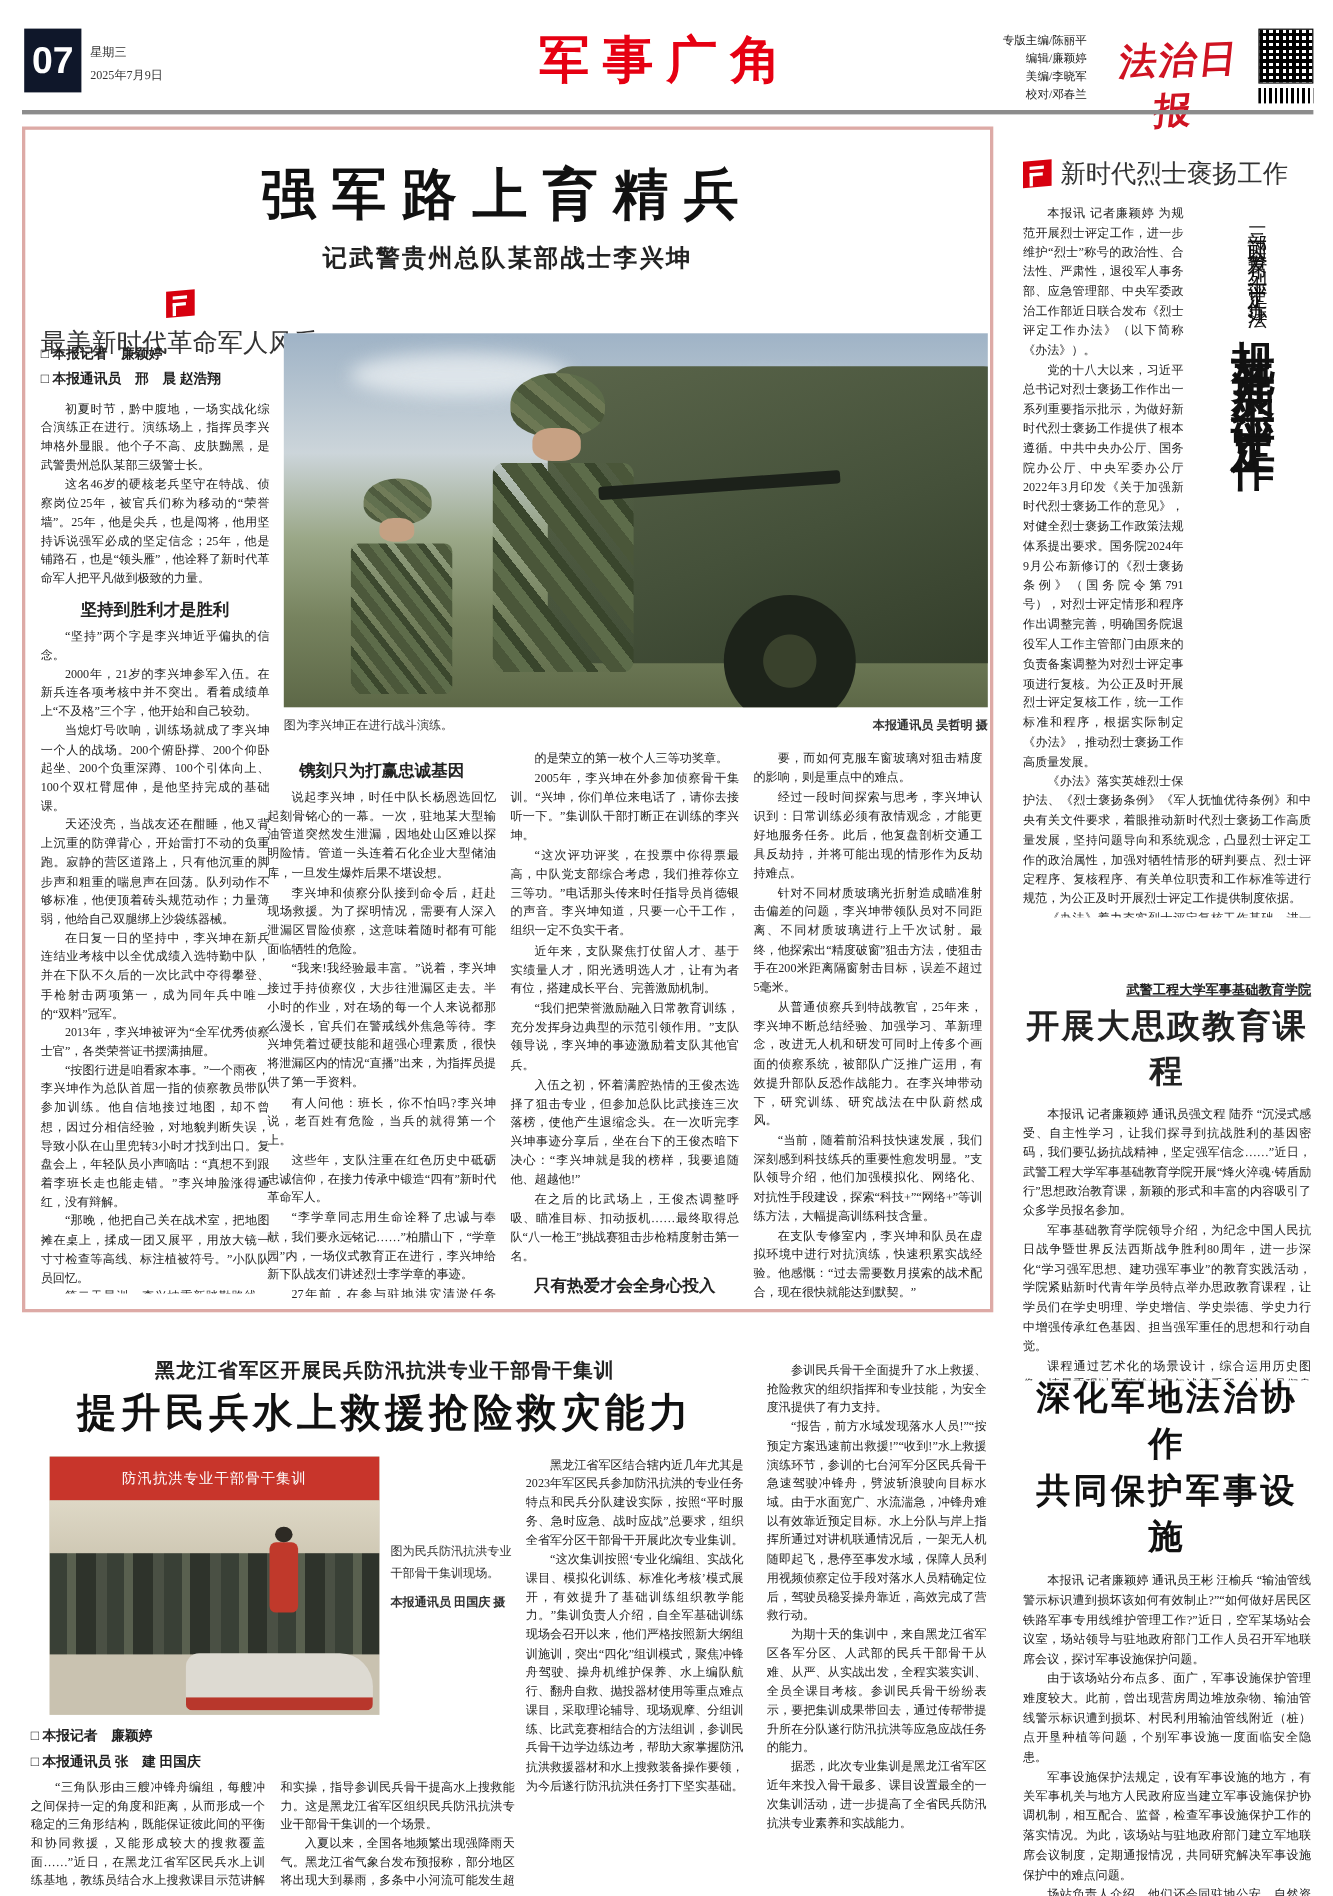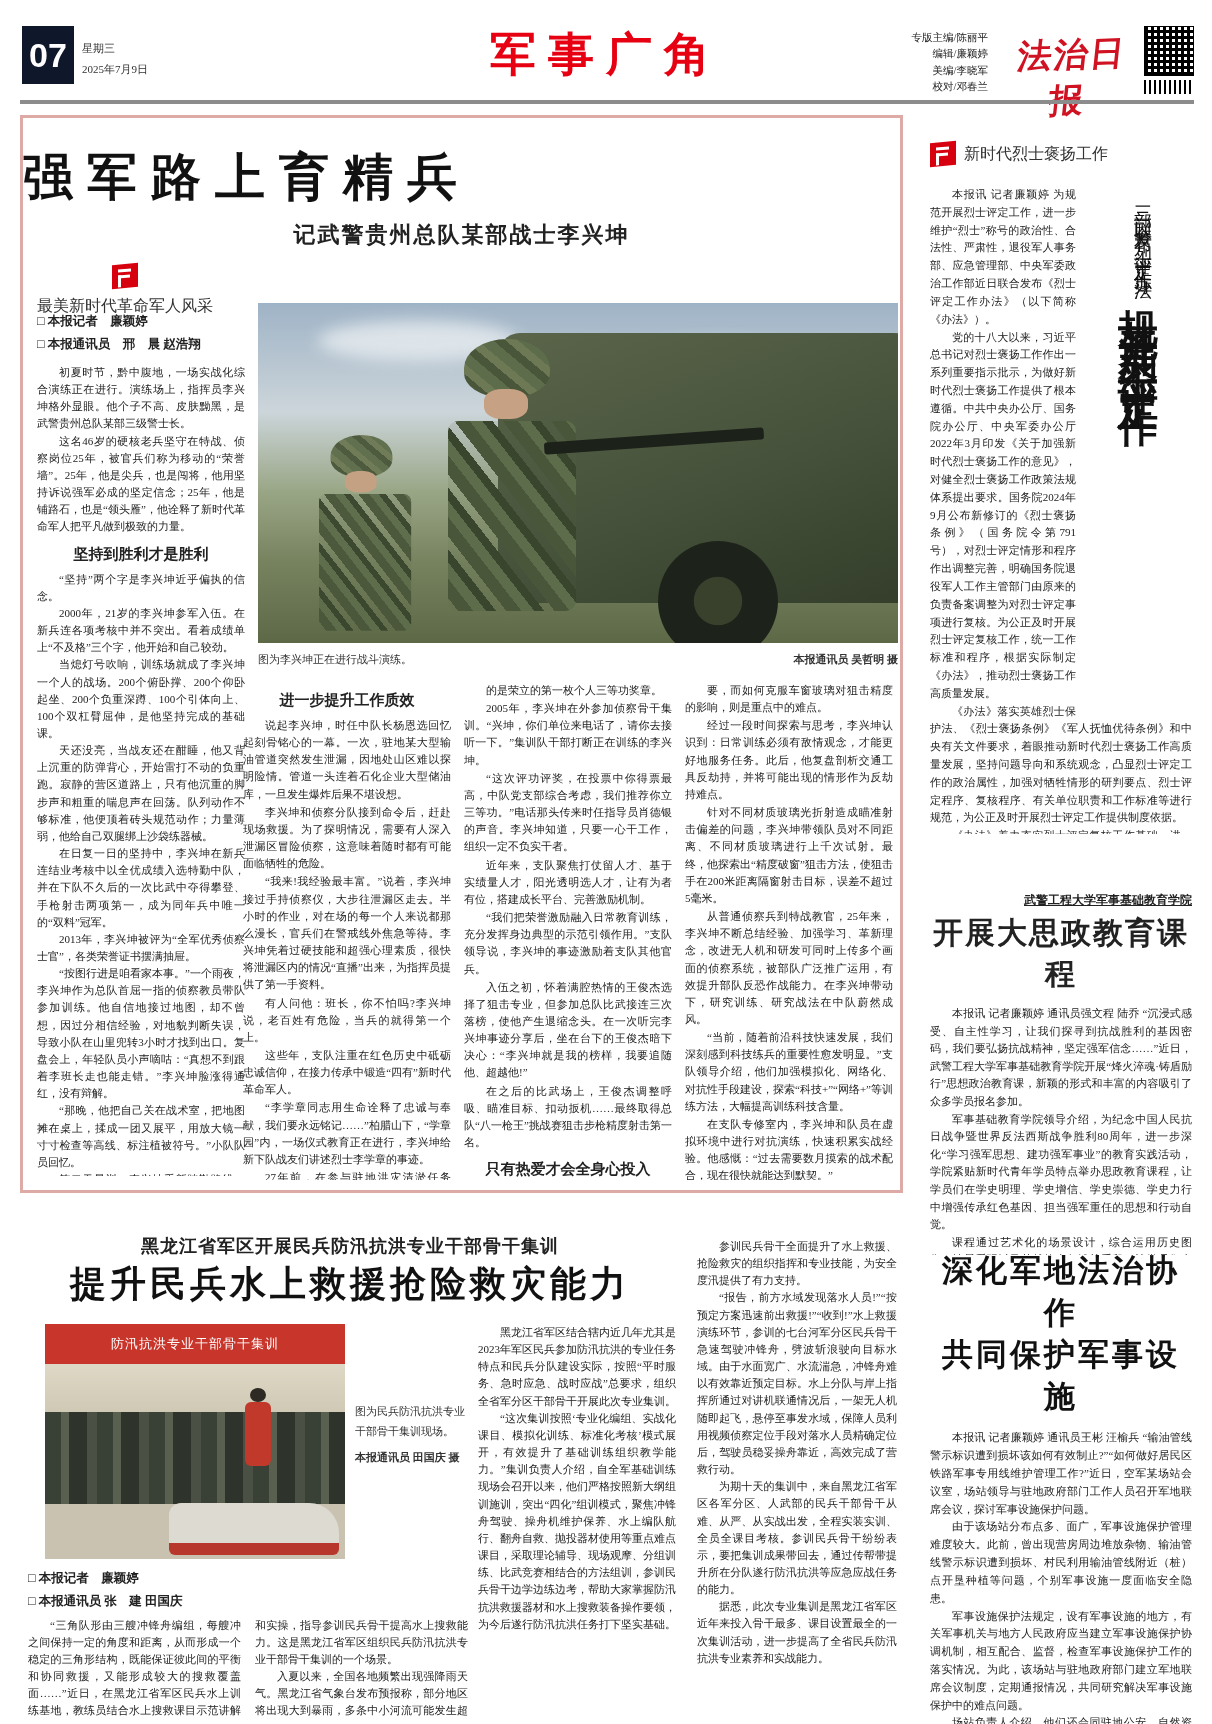--- a/index.html
+++ b/index.html
@@ -27,28 +27,28 @@
       repeating-linear-gradient(0deg,#000 0 3px,rgba(255,255,255,0) 3px 6px),
       repeating-linear-gradient(90deg,#000 0 3px,#fff 3px 6px); }
   .qr2 { position:absolute; left:1144px; top:80px; width:50px; height:14px;
     background:repeating-linear-gradient(90deg,#000 0 2px,#fff 2px 5px); }
   .rule { position:absolute; left:20px; top:100px; width:1174px; height:0;
     border-top:4px solid #8c8c8c; }
 
   
   .main-box { position:absolute; left:20px; top:115px; width:883px; height:1078px;
     border:3px solid #ddaaa6; background:#fff; }
-  .m-headline { position:absolute; top:26px; left:0; right:0; text-align:left;
+  .m-headline { position:absolute; top:26px; left:0; right:0; text-align:center;
     font-size:50px; font-weight:800; letter-spacing:14px; color:#111;
     font-family:"Liberation Sans","DejaVu Sans",sans-serif; }
   .m-subtitle { position:absolute; top:102px; left:0; right:0; text-align:center;
     font-size:22px; font-weight:700; letter-spacing:2px;
     font-family:"Liberation Sans","DejaVu Sans",sans-serif; }
   .tag-row { display:flex; align-items:center; gap:8px;
-    font-size:16px; color:#333; font-family:"Liberation Sans",sans-serif; }
+    font-size:23px; color:#333; font-family:"Liberation Sans",sans-serif; }
   .m-tag { position:absolute; top:146px; left:14px;flex-direction:column; }
   .cube { width:26px; height:24px; background:#d7000f; position:relative; transform:skewY(-5deg); flex:0 0 auto; }
   .cube:before { content:""; position:absolute; left:6px; top:5px; width:13px; height:3px; background:#fff; }
   .cube:after  { content:""; position:absolute; left:6px; top:11px; width:9px; height:9px; border-left:3px solid #fff; border-top:3px solid #fff; }
   .m-byline { position:absolute; top:192px; left:14px; width:208px; }
   .m-byline .para, .a4-byline .para { text-indent:0; font-weight:700; font-size:12.5px; line-height:1.85; }
   .para { font-size:11px; line-height:1.56; text-align:justify; text-indent:2em; color:#222; }
   .sub-h { text-align:center; font-weight:800; font-size:15px; margin:9px 0 7px;
     font-family:"Liberation Sans","DejaVu Sans",sans-serif; text-indent:0; }
   .m-colLeft { position:absolute; top:246px; left:14px; width:208px; height:812px; overflow:hidden; }
@@ -204,21 +204,21 @@
     </div>
   </div>
 
   <div class="m-captions">
     <span>图为李兴坤正在进行战斗演练。</span>
     <span class="credit">本报通讯员 吴哲明 摄</span>
   </div>
 
   <div class="m-cols">
     <div class="m-col">
-        <div class="sub-h">进一步提升工作质效</div>
+        <div class="sub-h">镌刻只为打赢忠诚基因</div>
         <div class="para">说起李兴坤，时任中队长杨恩选回忆起刻骨铭心的一幕。一次，驻地某大型输油管道突然发生泄漏，因地处山区难以探明险情。管道一头连着石化企业大型储油库，一旦发生爆炸后果不堪设想。</div>
         <div class="para">李兴坤和侦察分队接到命令后，赶赴现场救援。为了探明情况，需要有人深入泄漏区冒险侦察，这意味着随时都有可能面临牺牲的危险。</div>
         <div class="para">“我来!我经验最丰富。”说着，李兴坤接过手持侦察仪，大步往泄漏区走去。半小时的作业，对在场的每一个人来说都那么漫长，官兵们在警戒线外焦急等待。李兴坤凭着过硬技能和超强心理素质，很快将泄漏区内的情况“直播”出来，为指挥员提供了第一手资料。</div>
         <div class="para">有人问他：班长，你不怕吗?李兴坤说，老百姓有危险，当兵的就得第一个上。</div>
         <div class="para">这些年，支队注重在红色历史中砥砺忠诚信仰，在接力传承中锻造“四有”新时代革命军人。</div>
         <div class="para">“李学章同志用生命诠释了忠诚与奉献，我们要永远铭记……”柏腊山下，“学章园”内，一场仪式教育正在进行，李兴坤给新下队战友们讲述烈士李学章的事迹。</div>
         <div class="para">27年前，在参与驻地洪灾清淤任务中，支队一名班长李学章为了救战友不幸壮烈牺牲，年仅21岁。武警部队授予他“雷锋式的好战士”荣誉称号，追授为“中国武警忠诚卫士”。</div>
       </div>
     <div class="m-col">
         <div class="para">的是荣立的第一枚个人三等功奖章。</div>

